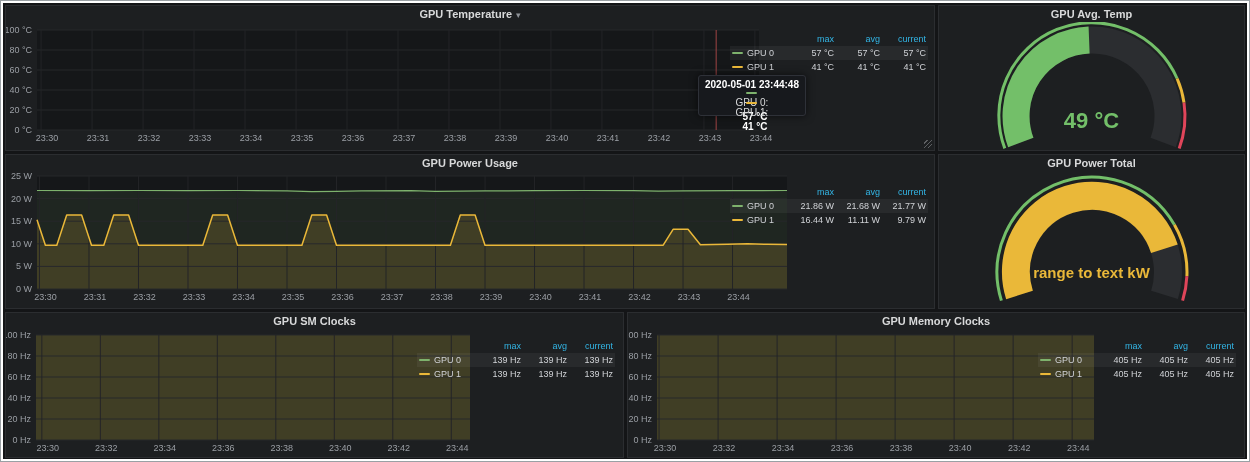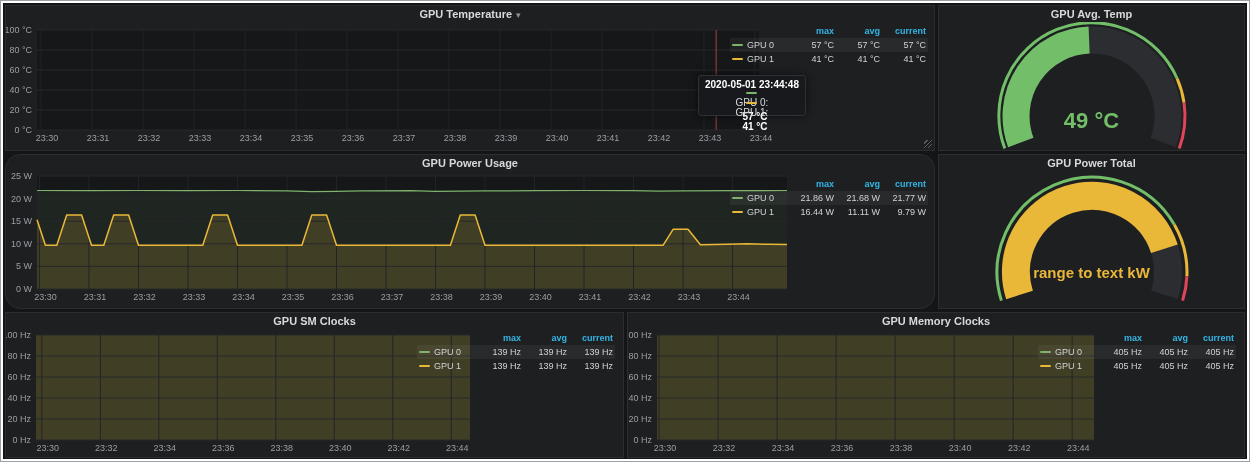--- a/index.html
+++ b/index.html
@@ -7,21 +7,21 @@
   .screen{position:relative;width:1250px;height:462px;background:#fff;border:1px solid #9aa0a4;padding:2px;font-family:"Liberation Sans","DejaVu Sans",sans-serif;}
   .dash{position:relative;width:100%;height:100%;background:#141517;overflow:hidden;}
   .panel{position:absolute;background:#1d1f21;border:1px solid #2b2d30;}
   .panel-title{height:16px;line-height:16px;text-align:center;font-size:11px;font-weight:bold;color:#d8d9da;white-space:nowrap;cursor:pointer;}
   .caret{color:#8e9297;font-size:9px;margin-left:4px;}
   .chart{position:absolute;left:0;top:0;}
   .chart svg{display:block;}
   .legend{position:absolute;font-size:9px;color:#d0d2d6;line-height:13px;}
   .lg-row{display:flex;align-items:center;height:14px;padding:0 2px;}
   .lg-row.hl{background:rgba(255,255,255,0.05);}
-  .lg-head{font-weight:bold;color:#33b5e5;}
+  .lg-head{font-weight:normal;color:#33b5e5;margin-top:8px;}
   .lg-name{width:56px;display:flex;align-items:center;gap:4px;cursor:pointer;}
   .lg-dash{display:inline-block;width:11px;height:2px;border-radius:1px;flex:0 0 auto;}
   .lg-val{width:46px;text-align:right;}
   .gauge-wrap{position:absolute;left:0;top:16px;right:0;bottom:0;}
   .gauge-value{position:absolute;left:0;right:0;text-align:center;font-weight:bold;}
   .tooltip{position:absolute;background:#17191d;border:1px solid #2e3138;border-radius:3px;padding:3px 6px;font-size:10px;color:#d8d9da;box-shadow:0 0 8px rgba(0,0,0,0.6);z-index:5;white-space:nowrap;}
   .tt-title{font-weight:bold;color:#ffffff;margin-bottom:2px;}
   .tt-row{display:flex;align-items:center;gap:3px;height:10px;flex-direction:column;}
   .tt-val{font-weight:bold;color:#fff;margin-left:6px;}
   .grip{position:absolute;right:2px;bottom:2px;width:8px;height:8px;background:repeating-linear-gradient(135deg,transparent 0 2px,#6d6f72 2px 3px);opacity:.8;cursor:nwse-resize;}
@@ -129,21 +129,21 @@
     <div class="gauge-wrap"><svg width="305" height="128">
             <path d="M 81.8 120.5 A 76 76 0 1 1 224.2 120.5" stroke="#2b2d30" stroke-width="27" fill="none"></path>
             <path d="M 81.8 120.5 A 76 76 0 0 1 150.1 18.1" stroke="#73bf69" stroke-width="27" fill="none"></path>
             <path d="M 65.8 126.4 A 93 93 0 0 1 238.1 56.5" stroke="#73bf69" stroke-width="3" fill="none"></path>
             <path d="M 238.1 56.5 A 93 93 0 0 1 245.0 80.6" stroke="#eab839" stroke-width="3" fill="none"></path>
             <path d="M 245.0 80.6 A 93 93 0 0 1 240.2 126.4" stroke="#e0455a" stroke-width="3" fill="none"></path>
           </svg></div>
     <div class="gauge-value" style="top:102px;font-size:22px;color:#73bf69;">49 °C</div>
   </div>
 
-  <div class="panel" style="left:2px;top:151px;width:930px;height:155px;border-radius:15px;">
+  <div class="panel" style="left:2px;top:151px;width:930px;height:155px;">
     <div class="panel-title"><span>GPU Power Usage</span></div>
     <div class="chart" style="top:16px;">
           <svg width="928" height="137">
             <rect x="31" y="5" width="750" height="113" fill="#151719"></rect>
             <path d="M 31 118 L 31.0 19.5 L 83.0 19.7 L 132.5 19.5 L 182.0 19.7 L 231.5 19.5 L 281.0 19.9 L 305.8 20.6 L 330.5 20.4 L 355.3 19.9 L 404.8 19.7 L 429.5 20.4 L 454.3 20.1 L 479.0 19.9 L 528.5 19.7 L 578.0 19.5 L 627.5 19.7 L 652.3 20.1 L 677.0 19.9 L 726.5 19.7 L 781.0 19.5 L 781.0 118 Z" fill="#7eb26d" fill-opacity="0.1"></path>
             <path d="M 31 118 L 31.0 48.8 L 39.4 74.2 L 50.8 74.2 L 60.7 43.9 L 75.6 43.9 L 85.5 74.2 L 97.8 74.2 L 107.7 43.9 L 122.6 43.9 L 132.5 74.2 L 196.8 74.2 L 206.7 43.9 L 221.6 43.9 L 231.5 74.2 L 295.9 74.2 L 305.8 43.9 L 320.6 43.9 L 330.5 74.2 L 444.4 74.2 L 454.3 43.9 L 469.1 43.9 L 479.0 74.2 L 657.2 74.2 L 667.1 58.3 L 682.0 58.3 L 694.4 73.7 L 721.6 73.3 L 741.4 72.8 L 761.2 73.3 L 781.0 73.5 L 781.0 118 Z" fill="#eab839" fill-opacity="0.17"></path>
             <line x1="31" y1="118" x2="781" y2="118" stroke="#27282b" stroke-width="1"></line>
             <line x1="31" y1="95.4" x2="781" y2="95.4" stroke="#27282b" stroke-width="1"></line>
             <line x1="31" y1="72.8" x2="781" y2="72.8" stroke="#27282b" stroke-width="1"></line>
             <line x1="31" y1="50.2" x2="781" y2="50.2" stroke="#27282b" stroke-width="1"></line>

